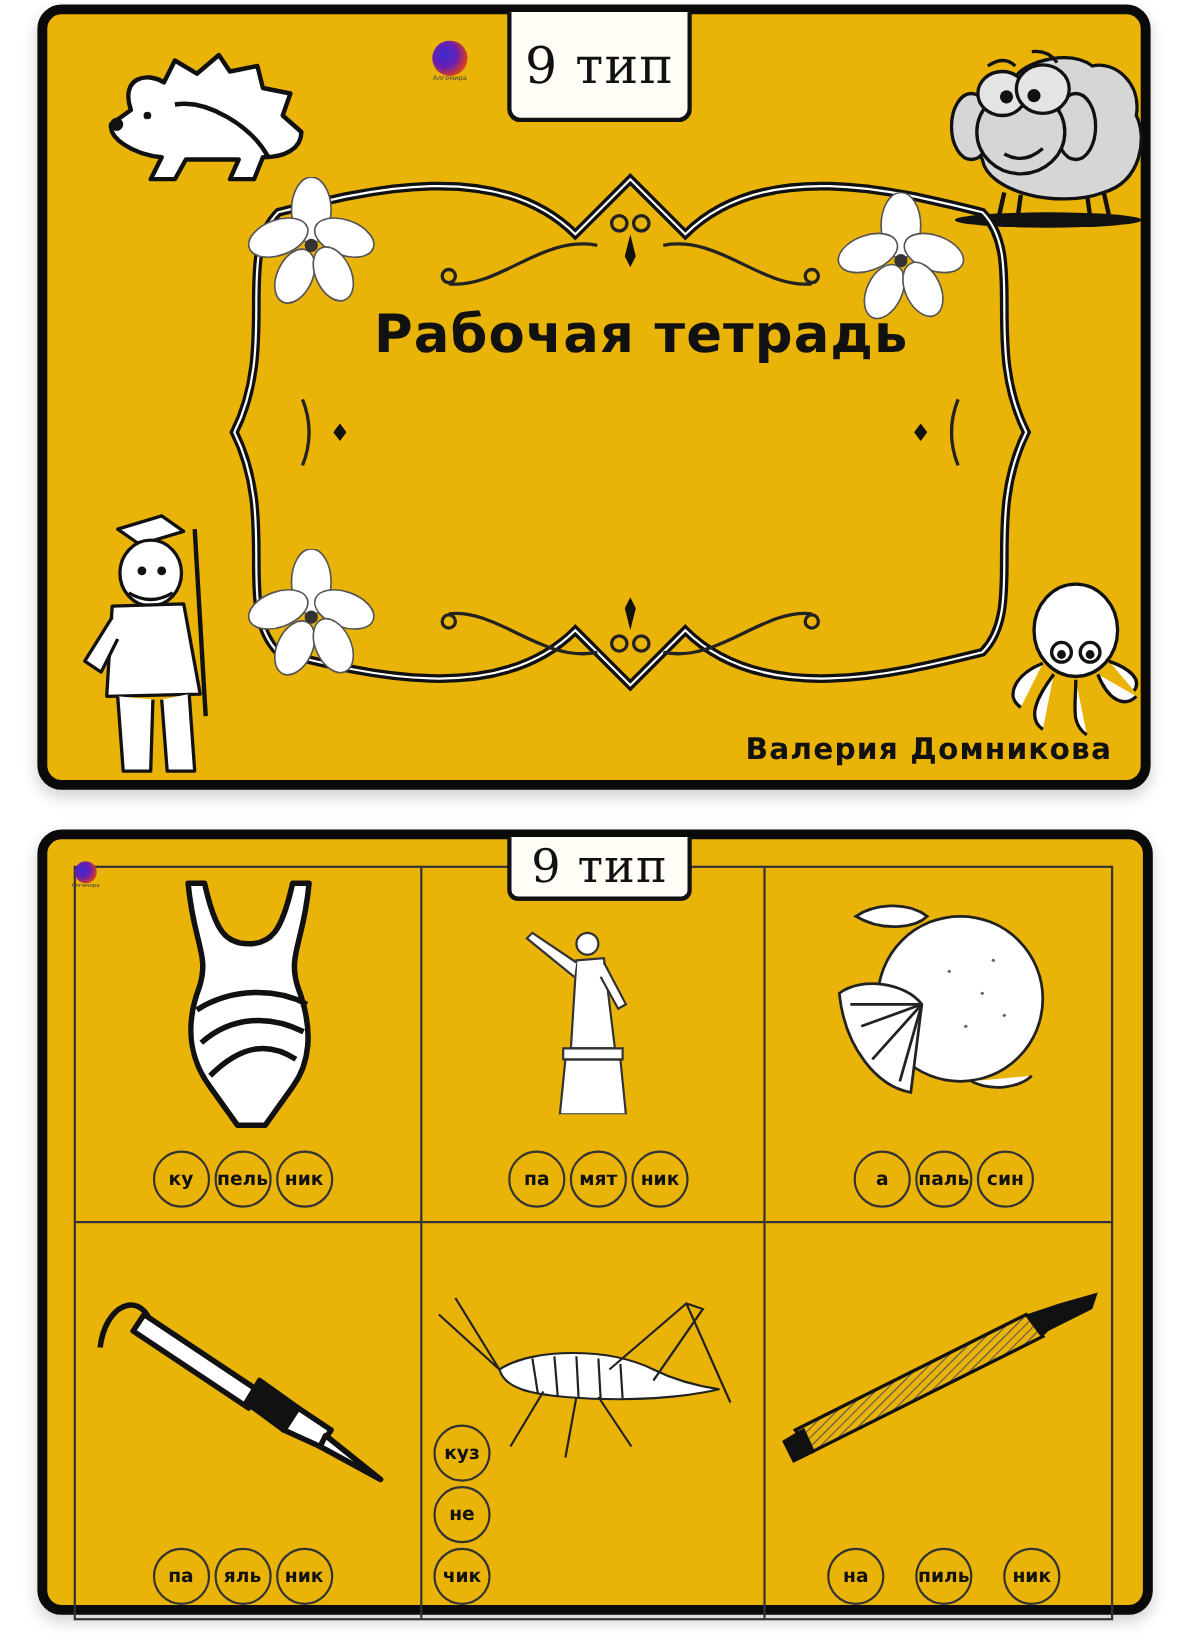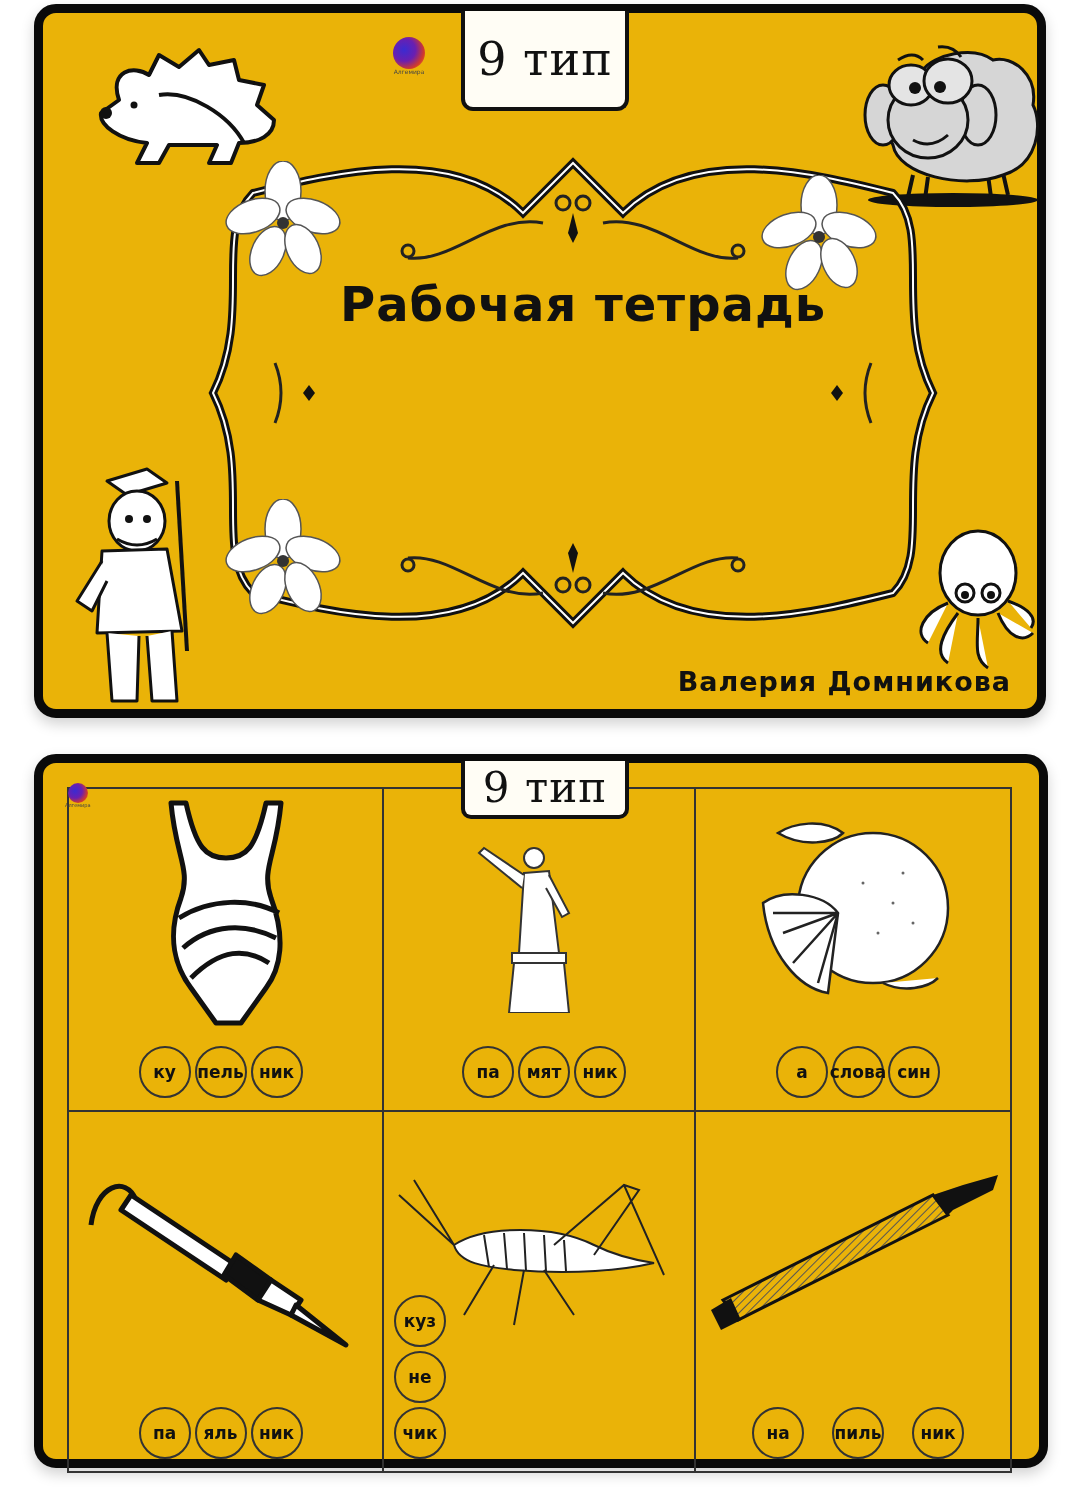--- a/index.html
+++ b/index.html
@@ -204,21 +204,21 @@
               <circle cx="110" cy="70" r="1.5"></circle>
               <circle cx="140" cy="90" r="1.5"></circle>
               <circle cx="125" cy="120" r="1.5"></circle>
               <circle cx="160" cy="110" r="1.5"></circle>
               <circle cx="150" cy="60" r="1.5"></circle>
             </g>
         </svg>
       </div>
       <div class="syll-row" style="left:10px;">
         <div class="syll">а</div>
-        <div class="syll">слова</div>
+        <div class="syll">паль</div>
         <div class="syll">син</div>
       </div>
     </div>
 
     <div class="cell r2">
       <div class="pic">
         <svg width="280" height="200" viewBox="0 0 280 200">
           <path d="M5 70 C10 30,40 20,50 45" fill="none" stroke="#111" stroke-width="5"></path>
           <g fill="#fff" stroke="#111" stroke-width="5" stroke-linejoin="round">
             <path d="M45 40 L150 110 L140 125 L35 55 Z"></path>

